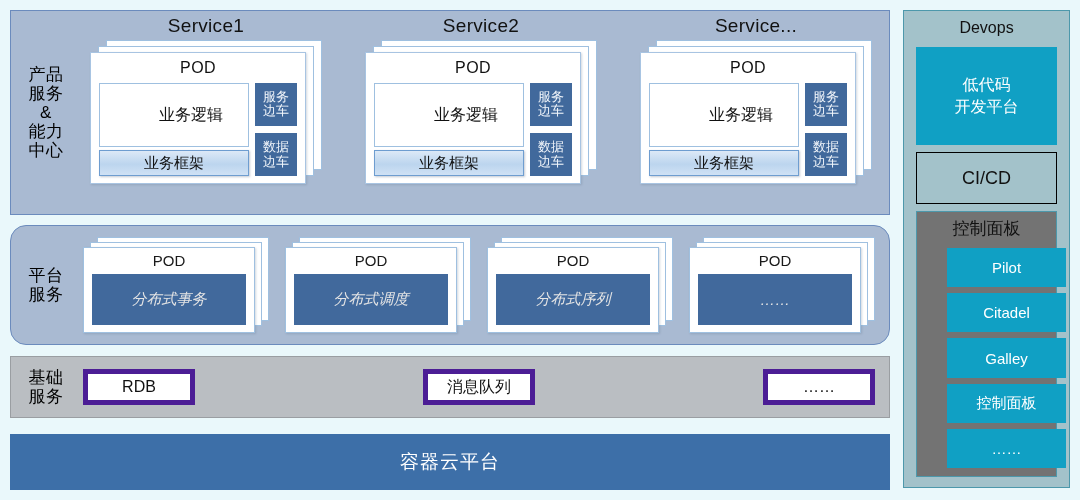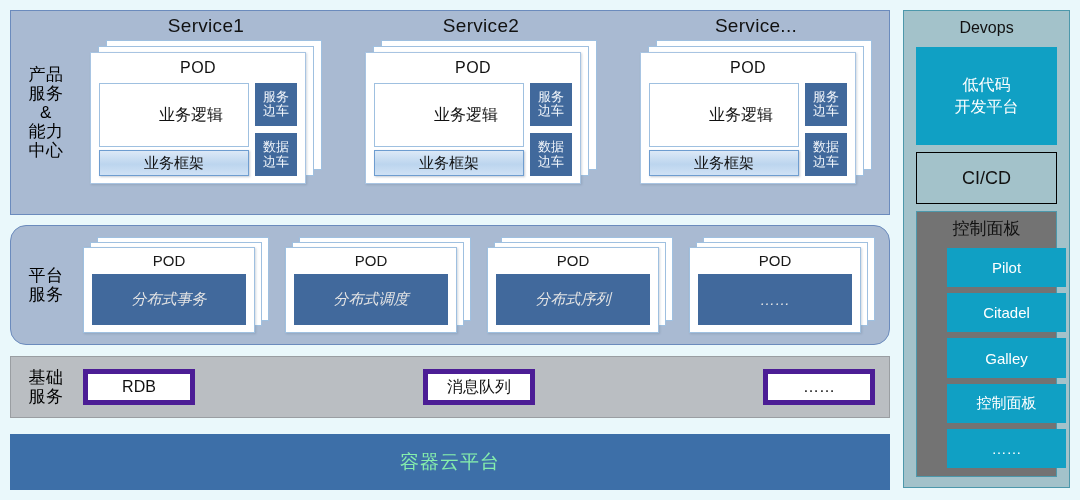--- a/index.html
+++ b/index.html
@@ -129,21 +129,21 @@
   .infra-box{
     background:#ffffff;border:5px solid #4c1d95;
     height:36px;min-width:112px;padding:0 12px;
     display:flex;align-items:center;justify-content:center;
     font-size:16px;color:#111;box-sizing:border-box;
   }
 
   
   #container-bar{
     position:absolute;left:10px;top:434px;width:880px;height:56px;
-    background:#3d6fa8;color:#86efac;
+    background:#3d6fa8;color:#ffffff;
     display:flex;align-items:center;justify-content:center;
     font-size:19px;letter-spacing:1px;box-sizing:border-box;
   }
 
   
   #devops-panel{
     position:absolute;left:903px;top:10px;width:167px;height:478px;
     background:#a3c2ca;border:1px solid #4d98ab;
     box-sizing:border-box;
     display:flex;flex-direction:column;align-items:center;

